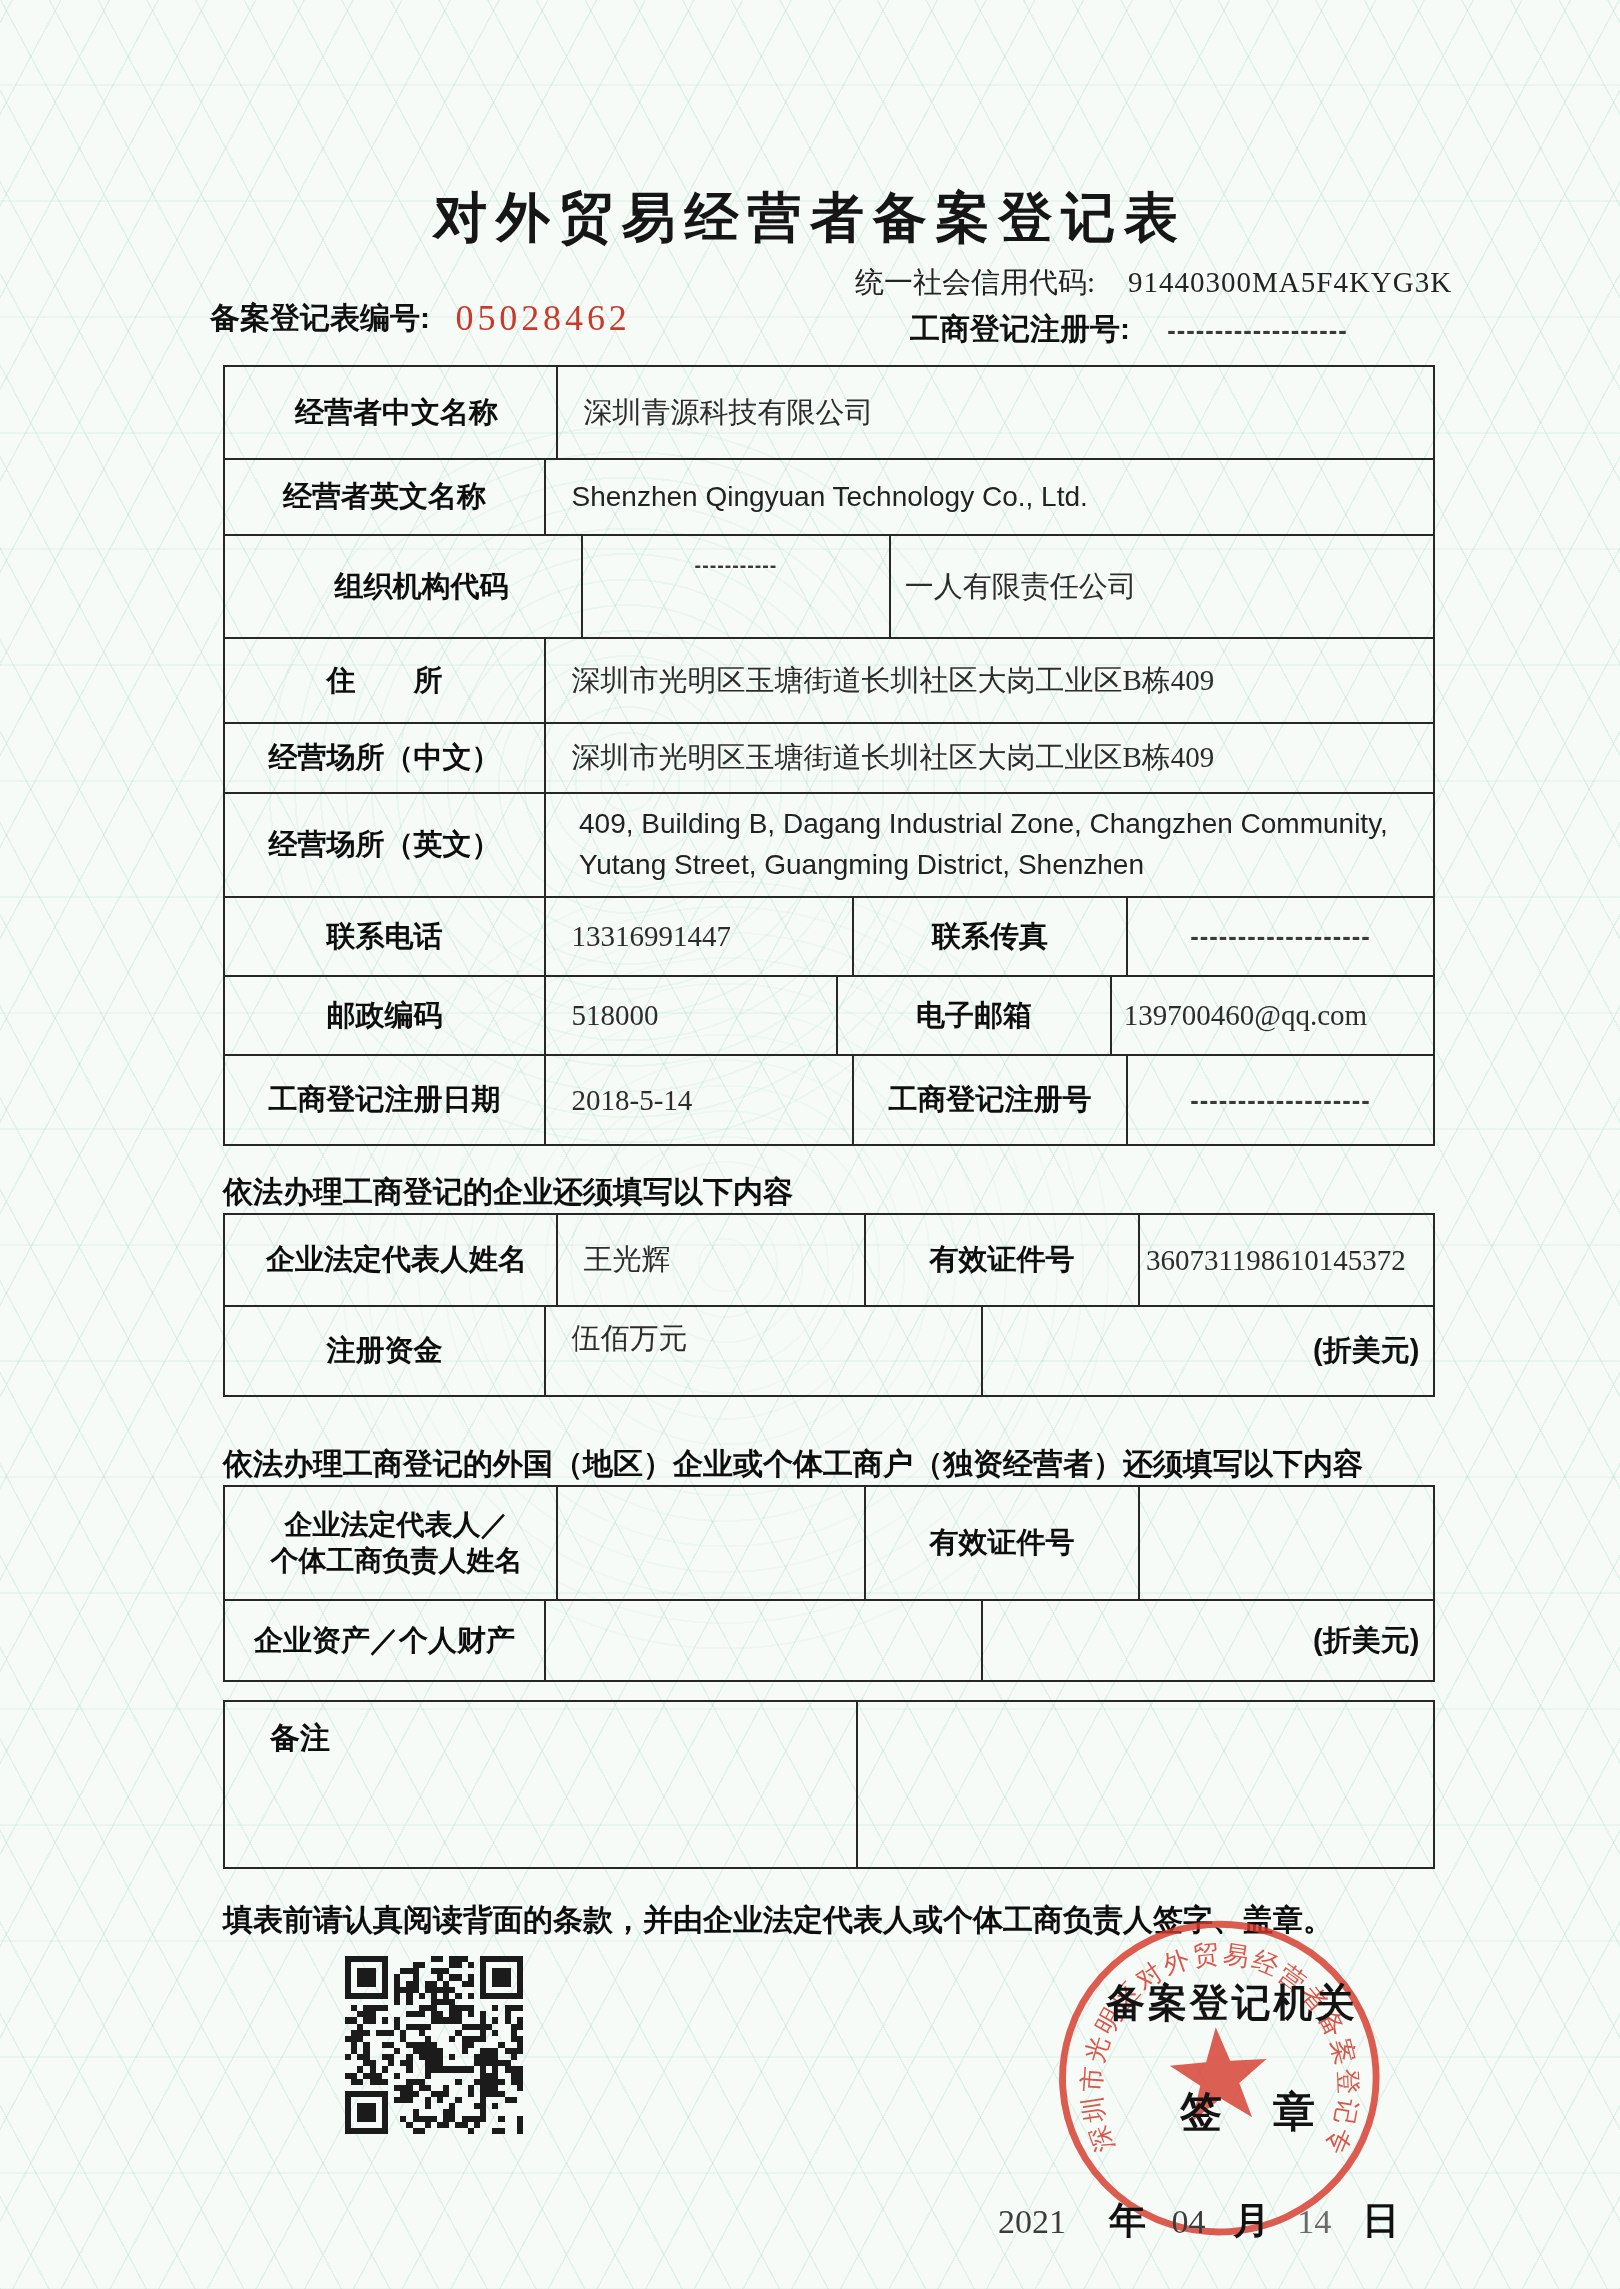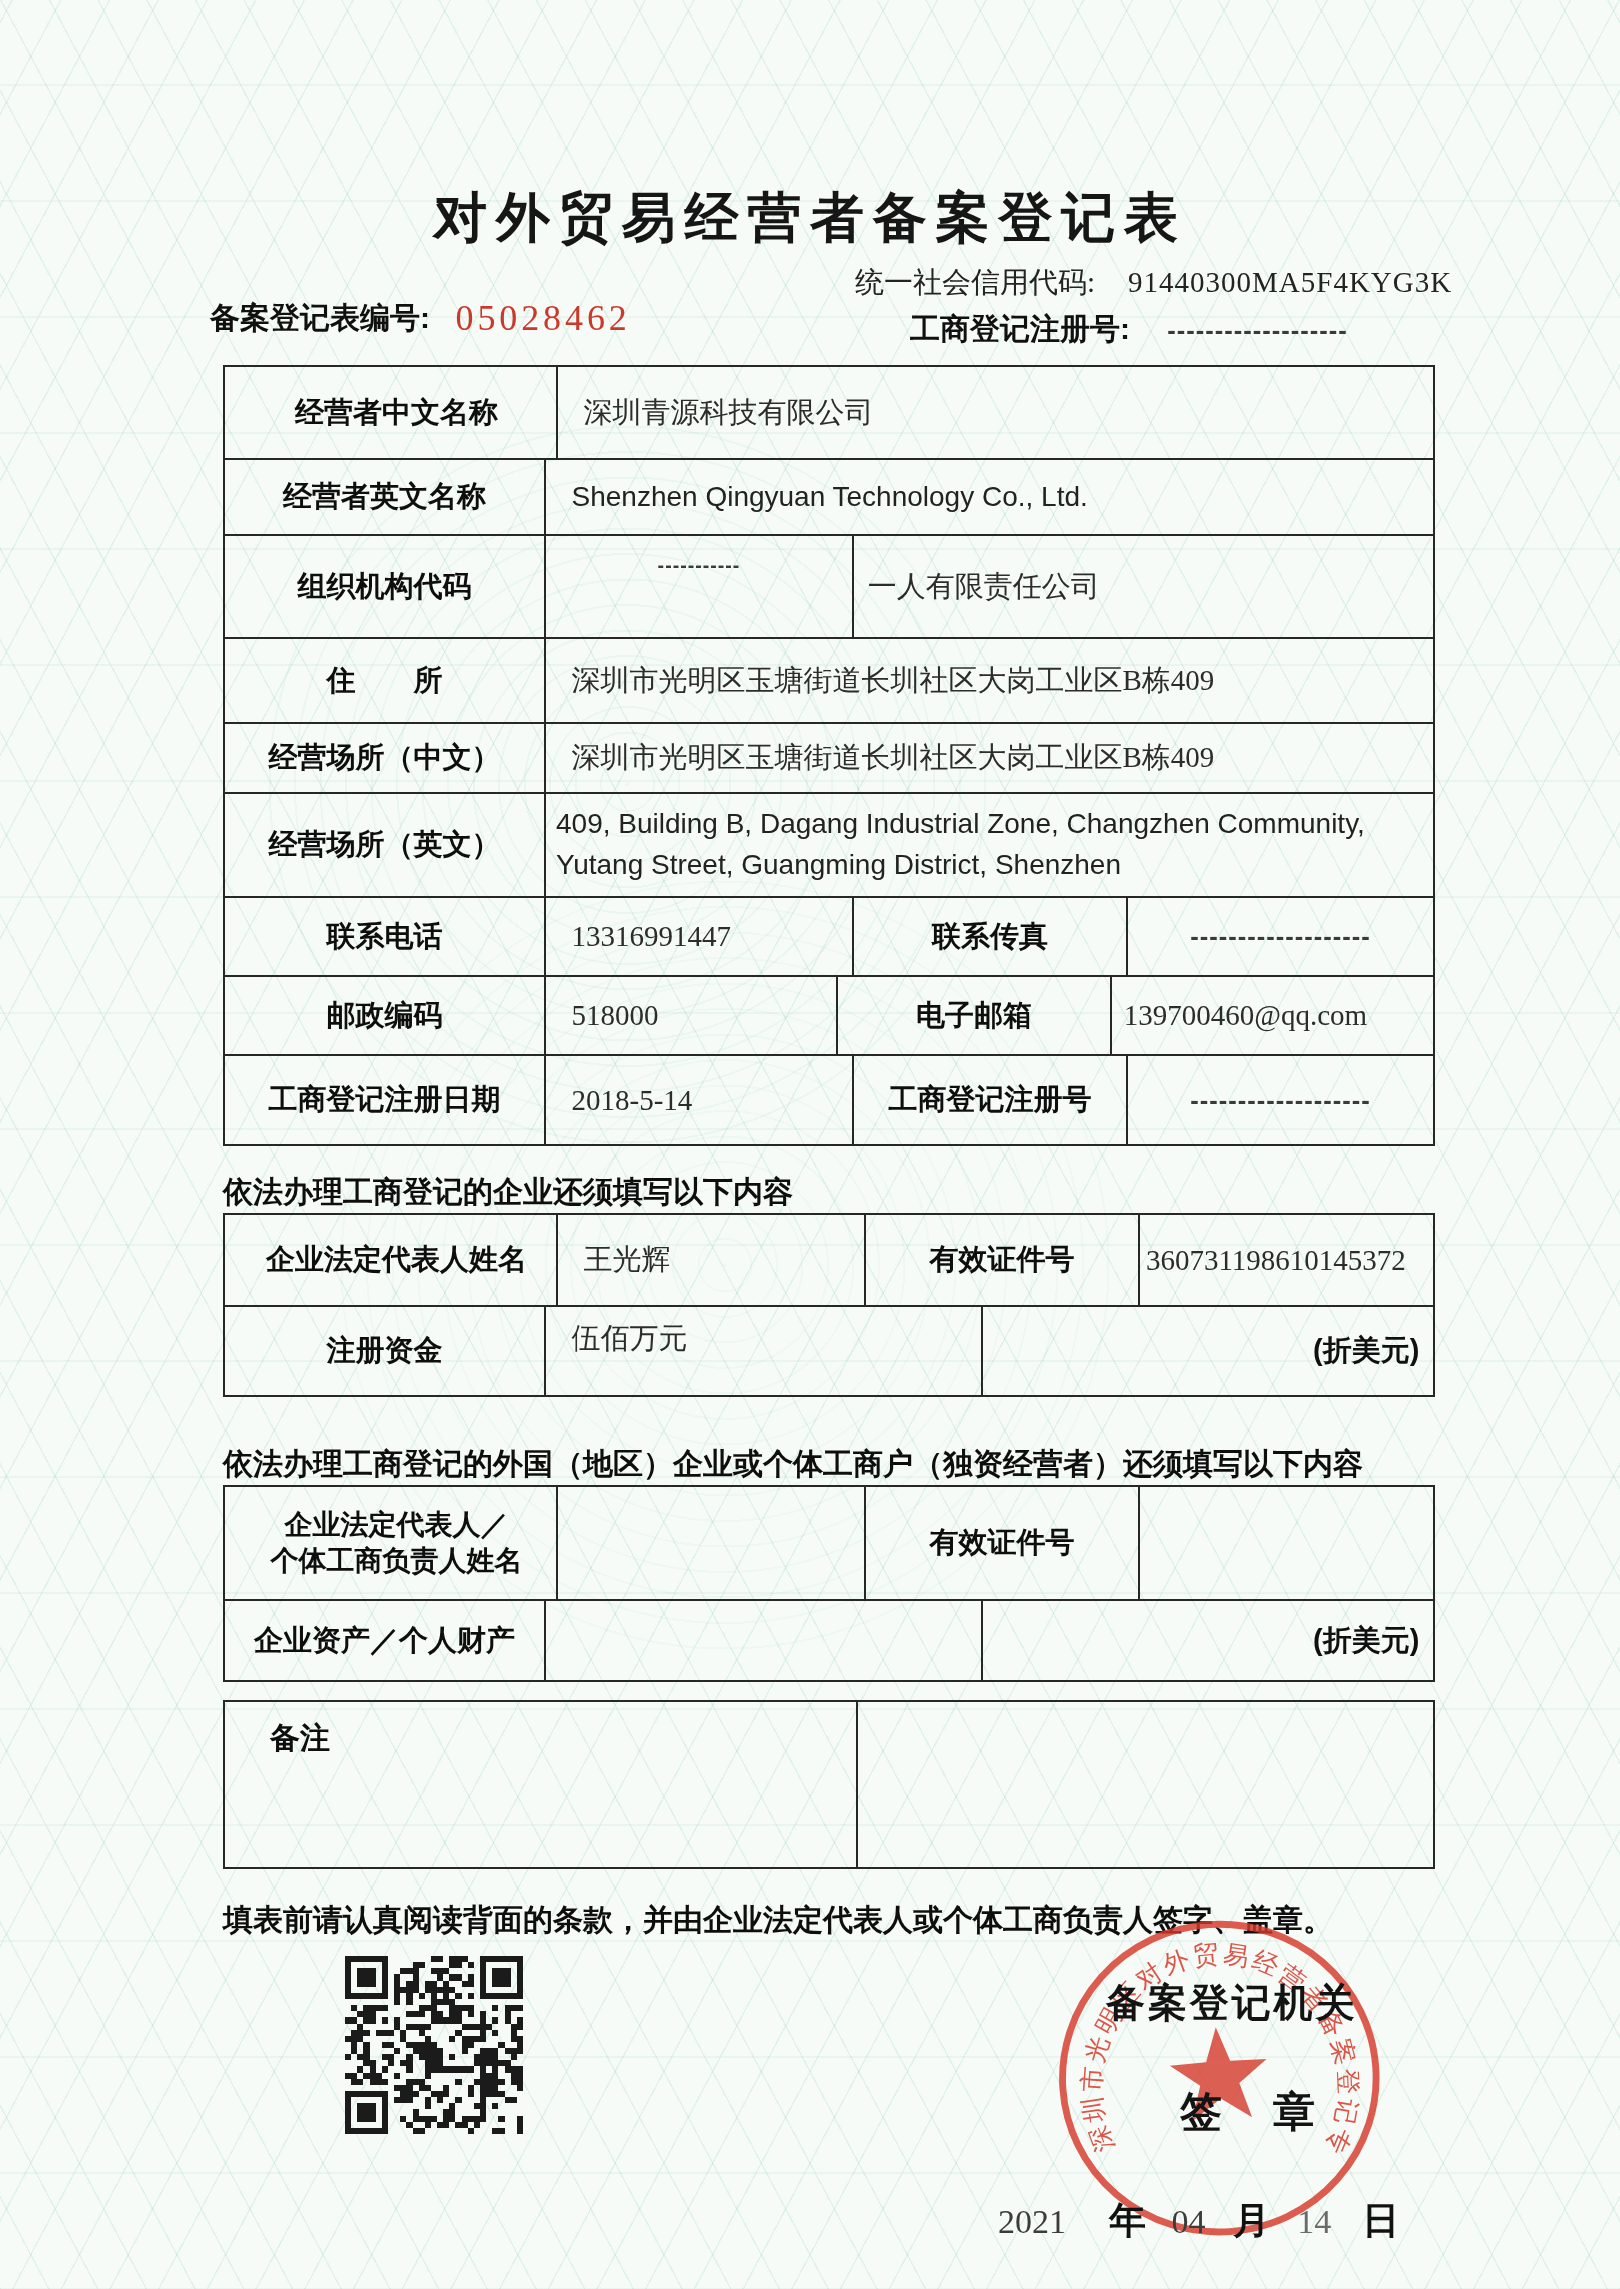--- a/index.html
+++ b/index.html
@@ -70,38 +70,38 @@
 
   <div class="tbl" style="left:223px;top:365px;width:1208px;">
     <div class="trow" style="height:91px;">
       <div class="tc lab" style="width:319px;">经营者中文名称</div>
       <div class="tc val" style="flex:1;">深圳青源科技有限公司</div>
     </div>
     <div class="trow" style="height:76px;">
       <div class="tc lab" style="width:319px;">经营者英文名称</div>
       <div class="tc val-en tc" style="flex:1;padding:0 25.5px;">Shenzhen Qingyuan Technology Co., Ltd.</div>
     </div>
-    <div class="trow" style="height:103px;">
+    <div class="trow" style="height:103px;padding-left:37px;">
       <div class="tc lab" style="width:319px;">组织机构代码</div>
       <div class="tc blankc" style="width:308px;">
           <span class="dashes small-dash" style="font-size:19.6px;">-----------</span>
         </div>
       <div class="tc val" style="flex:1;padding:0 13.7px;line-height:1.5;">一人有限责任公司</div>
     </div>
     <div class="trow" style="height:85px;">
       <div class="tc lab" style="width:319px;">住　　所</div>
       <div class="tc val" style="flex:1;">深圳市光明区玉塘街道长圳社区大岗工业区B栋409</div>
     </div>
     <div class="trow" style="height:70px;">
       <div class="tc lab" style="width:319px;">经营场所（中文）</div>
       <div class="tc val" style="flex:1;">深圳市光明区玉塘街道长圳社区大岗工业区B栋409</div>
     </div>
     <div class="trow" style="height:104px;">
       <div class="tc lab" style="width:319px;">经营场所（英文）</div>
-      <div class="tc val-en tc" style="flex:1;padding:0 10px;">409, Building B, Dagang Industrial Zone, Changzhen Community, Yutang Street, Guangming District, Shenzhen</div>
+      <div class="tc val-en tc" style="flex:1;padding:0 33px;">409, Building B, Dagang Industrial Zone, Changzhen Community, Yutang Street, Guangming District, Shenzhen</div>
     </div>
     <div class="trow" style="height:79px;">
       <div class="tc lab" style="width:319px;">联系电话</div>
       <div class="tc val" style="width:308px;">13316991447</div>
       <div class="tc lab" style="width:274px;">联系传真</div>
       <div class="tc blankc" style="flex:1;">
           <span class="dashes">-------------------</span>
         </div>
     </div>
     <div class="trow" style="height:79px;">

